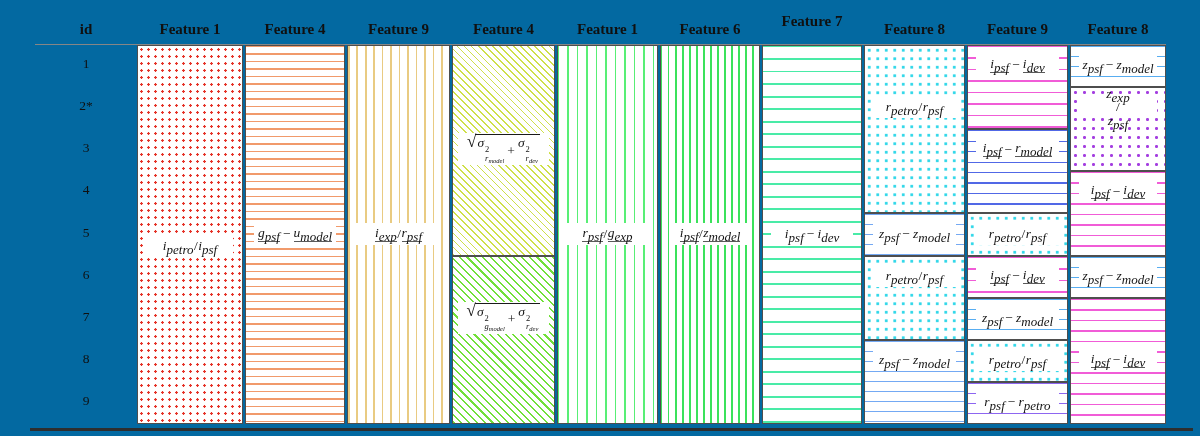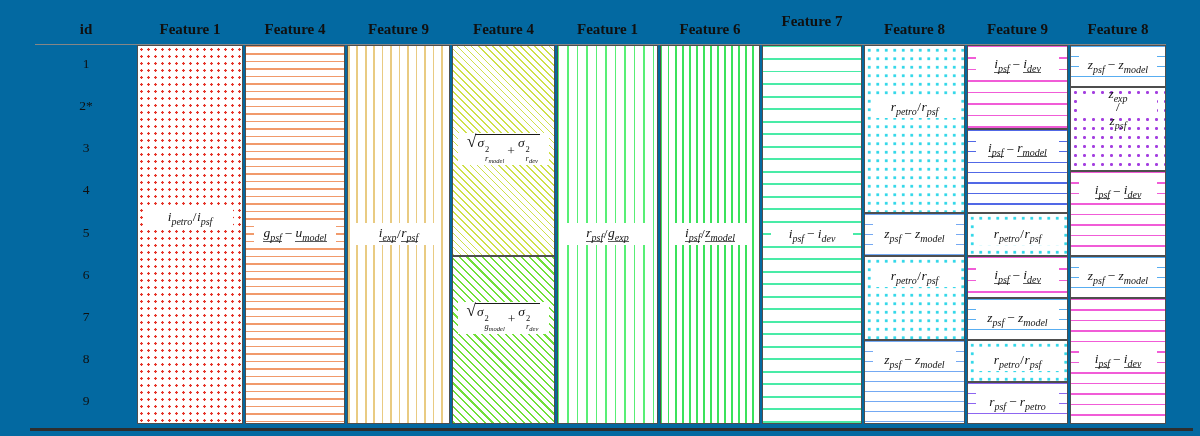--- a/index.html
+++ b/index.html
@@ -6,21 +6,21 @@
   #canvas{position:relative;width:1200px;height:436px;background:#0369a1;overflow:hidden;
           font-family:"Liberation Serif","DejaVu Serif",serif;color:#141414;}
   .hdr{position:absolute;transform:translateX(-50%);font-weight:bold;font-size:15px;
        white-space:nowrap;color:#101010;}
   .rid{position:absolute;transform:translate(-50%,-50%);font-size:13.5px;color:#101010;}
   .rule{position:absolute;}
   .sec{position:absolute;box-sizing:border-box;border:1.5px solid #4e4e4e;background-color:#fff;}
   .lbl{position:absolute;background:#fff;display:flex;align-items:center;justify-content:center;
        font-style:italic;font-size:13.5px;white-space:nowrap;color:#141414;line-height:1;}
   .lbl i{font-style:italic;}
-  .lbl sub{font-size:10px;line-height:0;}
+  .lbl sub{font-size:13px;line-height:0;}
   .op{margin:0 3px;font-style:normal;}
   .opn{margin:0 0.5px;font-style:normal;}
   .u{border-bottom:1.2px solid #5a5a5a;padding-bottom:1.5px;}
   .sqrt{display:inline-flex;align-items:flex-start;}
   .rad{font-style:normal;font-size:17px;line-height:0.9;margin-right:-1px;}
   .ovl{border-top:1.1px solid #1a1a1a;padding:1px 2px 0 2px;display:inline-flex;align-items:center;}
   .stk{display:inline-flex;flex-direction:column;align-items:flex-start;line-height:1;
        vertical-align:-5px;margin-left:1px;}
   .stk .sup{font-size:8.5px;font-style:normal;}
   .stk .sb{font-size:8.5px;}
@@ -51,21 +51,21 @@
       <span class="rid" style="left: 86px; top: 148.278px;">3</span>
       <span class="rid" style="left: 86px; top: 190.389px;">4</span>
       <span class="rid" style="left: 86px; top: 232.5px;">5</span>
       <span class="rid" style="left: 86px; top: 274.611px;">6</span>
       <span class="rid" style="left: 86px; top: 316.722px;">7</span>
       <span class="rid" style="left: 86px; top: 358.833px;">8</span>
       <span class="rid" style="left: 86px; top: 400.944px;">9</span>
     </div>
   <div id="cols">
       <div class="sec" style="left: 137px; width: 106px; top: 45px; height: 379px; background-image: radial-gradient(circle, rgb(229, 49, 38) 1.1px, rgba(0, 0, 0, 0) 1.45px); background-size: 7px 7px;"></div>
-      <div class="lbl" style="left: 146.54px; width: 86.92px; top: 206px; height: 22px;">
+      <div class="lbl" style="left: 146.54px; width: 86.92px; top: 235px; height: 22px;">
         <span><i>i</i><sub><i>petro</i></sub></span>
         <span class="opn">/</span>
         <span><i>i</i><sub><i>psf</i></sub></span>
       </div>
       <div class="sec" style="left: 245px; width: 100px; top: 45px; height: 379px; background-image: repeating-linear-gradient(rgb(241, 154, 107) 0px, rgb(241, 154, 107) 1.4px, rgba(0, 0, 0, 0) 1.4px, rgba(0, 0, 0, 0) 7.5px);"></div>
       <div class="lbl" style="left: 254px; width: 82px; top: 222.5px; height: 22px;">
         <span class="u"><i>g</i><sub><i>psf</i></sub></span>
         <span class="op">−</span>
         <span class="u"><i>u</i><sub><i>model</i></sub></span>
       </div>

